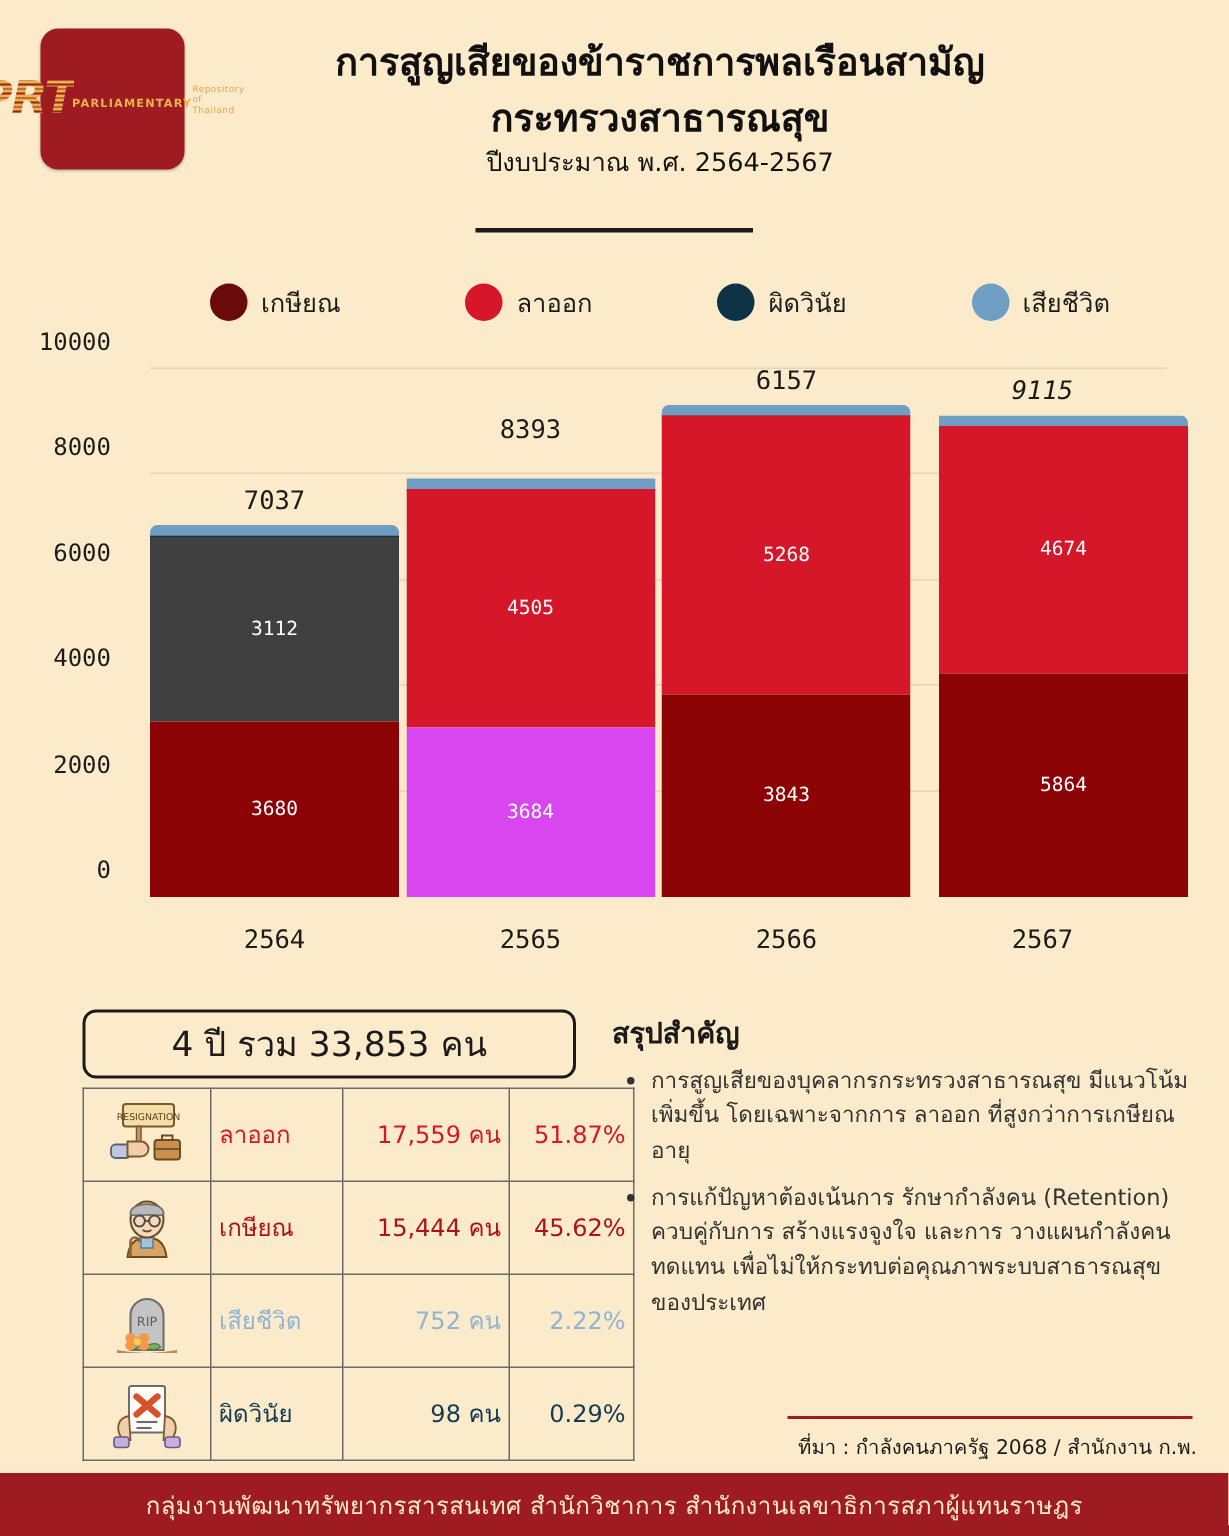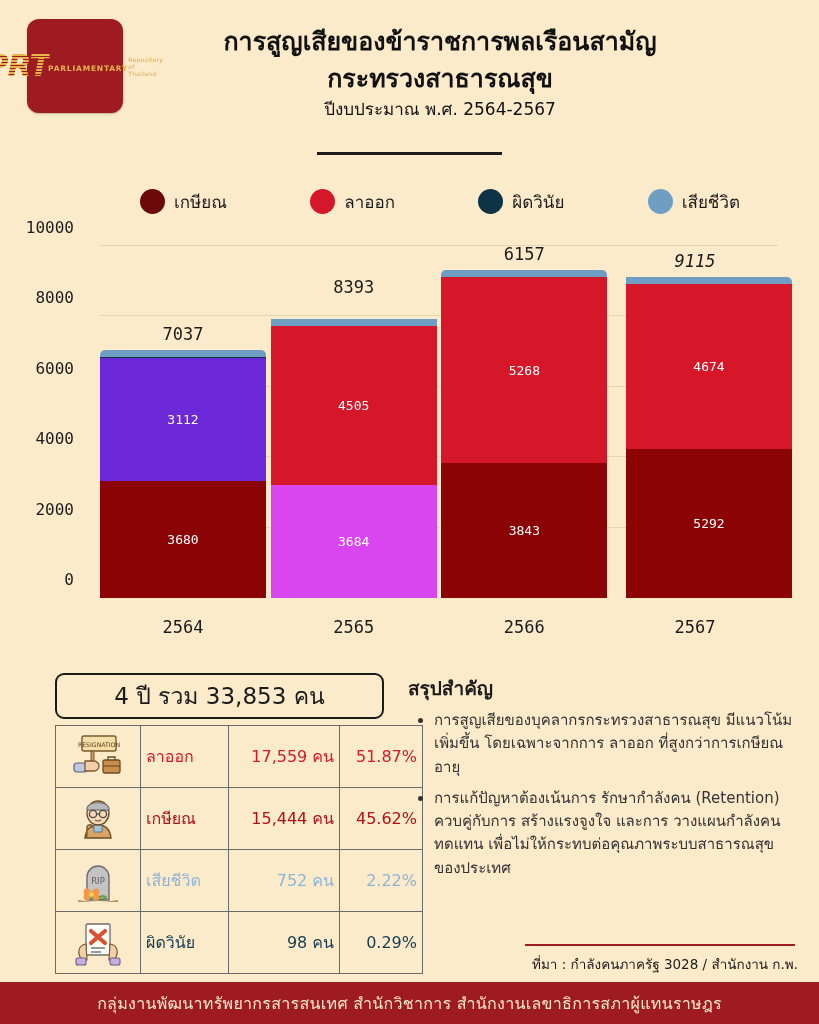--- a/index.html
+++ b/index.html
@@ -179,21 +179,21 @@
         <div class="ytick" style="bottom: 211.2px;">6000</div>
         <div class="gridline" style="bottom: 281.6px;"></div>
         <div class="ytick" style="bottom: 281.6px;">8000</div>
         <div class="gridline" style="bottom: 352px;"></div>
         <div class="ytick" style="bottom: 352px;">10000</div>
         <div class="bars">
           <div class="barcol">
             <div class="bar" style="height: 247.702px;">
               <div class="seg" style="background: rgb(110, 158, 196); height: 7.5328px;"></div>
               <div class="seg" style="background: rgb(14, 51, 71); height: 1.0912px;"></div>
-              <div class="seg" style="background: #6d28d9; height: 135px;">3112</div>
+              <div class="seg" style="background: #404040; height: 135px;">3112</div>
               <div class="seg" style="background: rgb(139, 3, 4); height: 129.536px;">3680</div>
             </div>
             <div class="totallabel" style="bottom: 253.702px;">7037</div>
             <div class="xtick">2564</div>
           </div>
           <div class="barcol">
             <div class="bar" style="height: 295.434px;">
               <div class="seg" style="background: rgb(110, 158, 196); height: 6.2304px;"></div>
               <div class="seg" style="background: rgb(14, 51, 71); height: 0.9504px;"></div>
               <div class="seg" style="background: rgb(213, 23, 41); height: 158.576px;">4505</div>
@@ -210,21 +210,21 @@
               <div class="seg" style="background: rgb(139, 3, 4); height: 135.274px;">3843</div>
             </div>
             <div class="totallabel" style="bottom: 333.642px;">6157</div>
             <div class="xtick">2566</div>
           </div>
           <div class="barcol">
             <div class="bar" style="height: 320.848px; padding-left: 14px;">
               <div class="seg" style="background: rgb(110, 158, 196); height: 6.4768px;"></div>
               <div class="seg" style="background: rgb(14, 51, 71); height: 0.704px;"></div>
               <div class="seg" style="background: rgb(213, 23, 41); height: 164.525px;">4674</div>
-              <div class="seg" style="background: rgb(139, 3, 4); height: 149.142px;">5292</div>
+              <div class="seg" style="background: rgb(139, 3, 4); height: 149.142px;">5864</div>
             </div>
             <div class="totallabel" style="bottom: 326.848px; font-style: italic;">9115</div>
             <div class="xtick">2567</div>
           </div>
         </div>
       </div>
   </div>
 
   <div class="totalbox">4 ปี รวม 33,853 คน</div>
 
@@ -308,16 +308,16 @@
   </table>
 
   <div class="summary">
     <h3>สรุปสำคัญ</h3>
     <ul id="bullets">
         <li>การสูญเสียของบุคลากรกระทรวงสาธารณสุข มีแนวโน้มเพิ่มขึ้น โดยเฉพาะจากการ ลาออก ที่สูงกว่าการเกษียณอายุ</li>
         <li>การแก้ปัญหาต้องเน้นการ รักษากำลังคน (Retention) ควบคู่กับการ สร้างแรงจูงใจ และการ วางแผนกำลังคนทดแทน เพื่อไม่ให้กระทบต่อคุณภาพระบบสาธารณสุขของประเทศ</li>
       </ul>
   </div>
   <div class="src-rule"></div>
-  <div class="source">ที่มา : กำลังคนภาครัฐ 3028 / สำนักงาน ก.พ.</div>
+  <div class="source">ที่มา : กำลังคนภาครัฐ 2068 / สำนักงาน ก.พ.</div>
 
   <div class="footer">กลุ่มงานพัฒนาทรัพยากรสารสนเทศ  สำนักวิชาการ  สำนักงานเลขาธิการสภาผู้แทนราษฎร</div>
 </div>
 
 </body></html>

